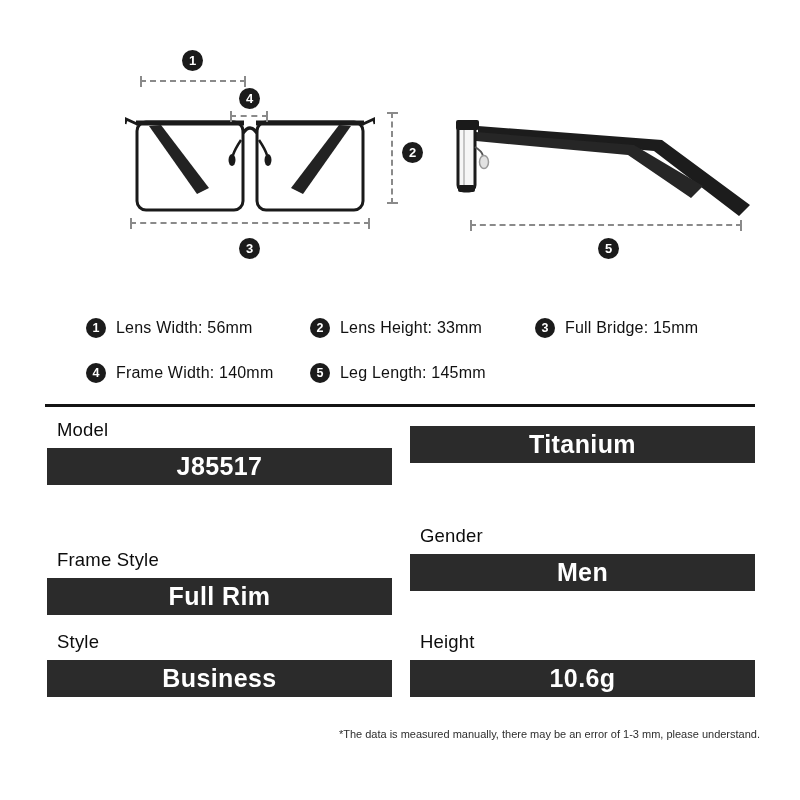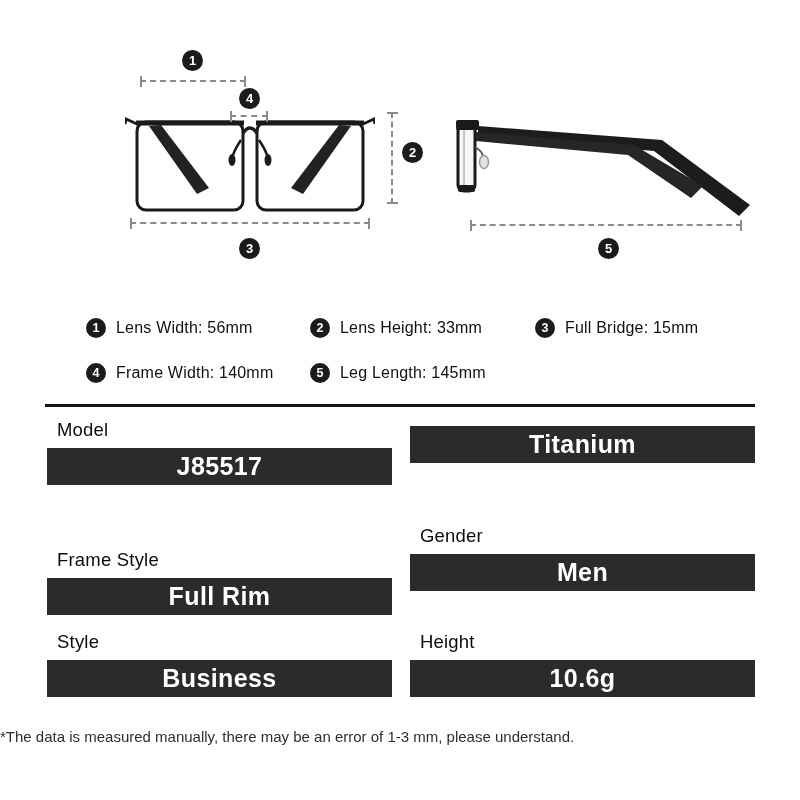--- a/index.html
+++ b/index.html
@@ -124,22 +124,22 @@
     line-height: 37px;
     letter-spacing: 0.4px;
   }
 
   
   .footnote {
     position: absolute;
     left: 0;
     top: 728px;
     width: 760px;
-    text-align: left;
-    font-size: 15px;
+    text-align: right;
+    font-size: 11px;
     color: #2e2e2e;
   }
 
   .gsvg { position: absolute; }
 </style>
 </head>
 <body>
 
 <div class="canvas">
 

